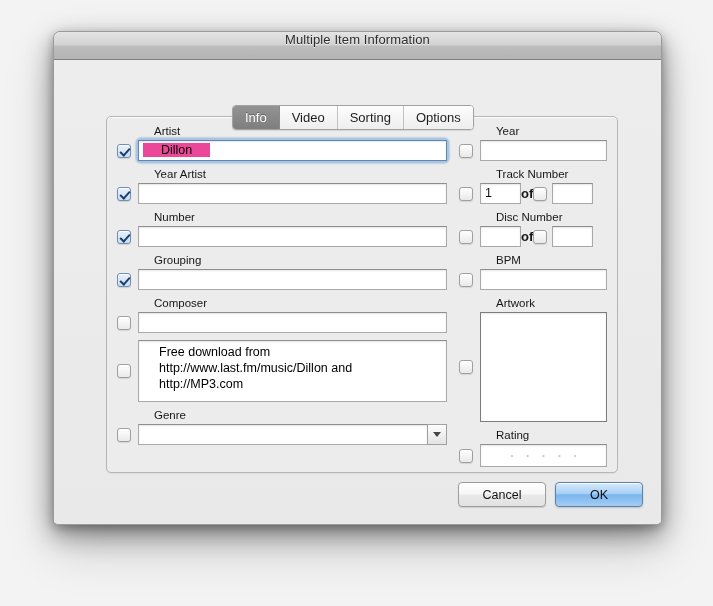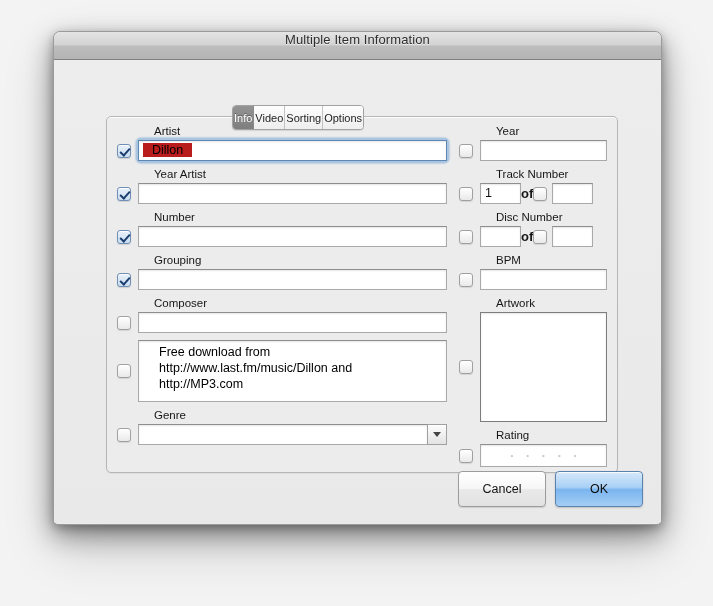--- a/index.html
+++ b/index.html
@@ -43,21 +43,21 @@
   .tabbar{
     position:absolute;left:178px;top:45px;
     display:flex;height:23px;
     border:1px solid #a2a2a2;border-radius:4px;
     background:#fbfbfb;
     box-shadow:0 1px 1px rgba(0,0,0,.10),inset 0 1px 0 rgba(255,255,255,.9);
     overflow:hidden;z-index:5;
   }
   .tab{
     display:flex;align-items:center;justify-content:center;
-    padding:0 1px;font-size:11px;color:#1d1d1d;
+    padding:0 12px;font-size:13px;color:#1d1d1d;
     background:linear-gradient(to bottom,#fdfdfd,#eeeeee);
     border-right:1px solid #c2c2c2;
     cursor:default;
     text-align:center;
   }
   .tab:last-child{border-right:none;}
   .tab.active{
     color:#ffffff;
     background:linear-gradient(to bottom,#939393,#7e7e7e);
     border-right:1px solid #8a8a8a;
@@ -115,21 +115,21 @@
   .inp.grow{flex:1 1 auto;}
 
   
   .focuswrap{
     flex:1 1 auto;position:relative;padding:2px;margin:-2px;
     border-radius:5px;
     background:rgba(118,166,216,.55);
     box-shadow:0 0 2px rgba(90,145,205,.9);
   }
   .focuswrap .inp{width:100%;border:1px solid #5d87b4;}
-  .sel{background:#b91c1c;color:#000;padding:0 9px;}
+  .sel{background:#ec4899;color:#000;padding:0 18px;}
 
   
   .ta{
     box-sizing:border-box;height:62px;
     background:#fff;border:1px solid #a9a9a9;border-top-color:#8e8e8e;
     font-size:12.5px;color:#000000;padding:3px 20px;line-height:16px;
     box-shadow:inset 0 1px 2px rgba(0,0,0,.10);
     flex:1 1 auto;
   }
 
@@ -166,21 +166,21 @@
     flex:1 1 auto;height:21px;background:#fff;
     border:1px solid #a9a9a9;border-top-color:#8e8e8e;
     box-shadow:inset 0 1px 2px rgba(0,0,0,.10);
     display:flex;align-items:center;justify-content:center;gap:13px;
   }
   .star{color:#c6c6c6;font-size:8px;line-height:8px;}
 
   
   .btns{position:absolute;right:18px;bottom:16px;display:flex;gap:9px;}
   .btn{
-    box-sizing:border-box;height:36px;min-width:88px;
+    box-sizing:border-box;height:25px;min-width:88px;
     border-radius:4px;font-size:12.5px;color:#141414;
     display:flex;align-items:center;justify-content:center;
     border:1px solid #9c9c9c;
     background:linear-gradient(to bottom,#ffffff 0%,#f6f6f6 48%,#e9e9e9 52%,#e2e2e2 100%);
     box-shadow:0 1px 1px rgba(0,0,0,.12),inset 0 1px 0 #fff;
     cursor:default;
   }
   .btn.default{
     color:#0c0c0c;border:1px solid #5b82ad;
     background:linear-gradient(to bottom,#d6e9fb 0%,#a9d0f5 45%,#7ab5ef 52%,#a4cdf4 100%);

